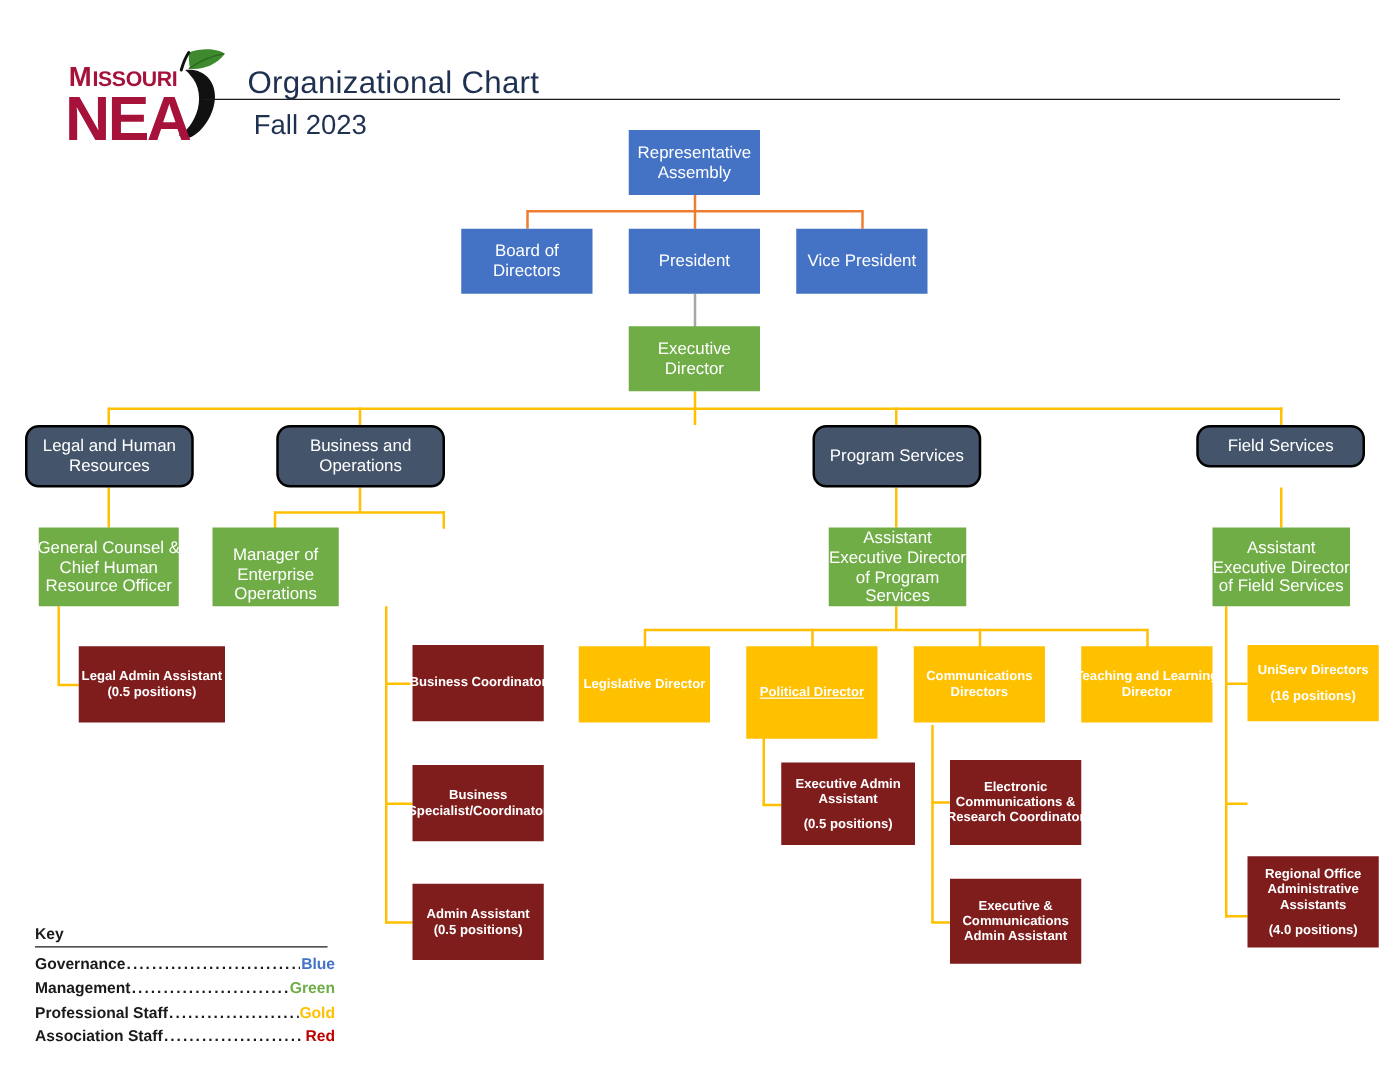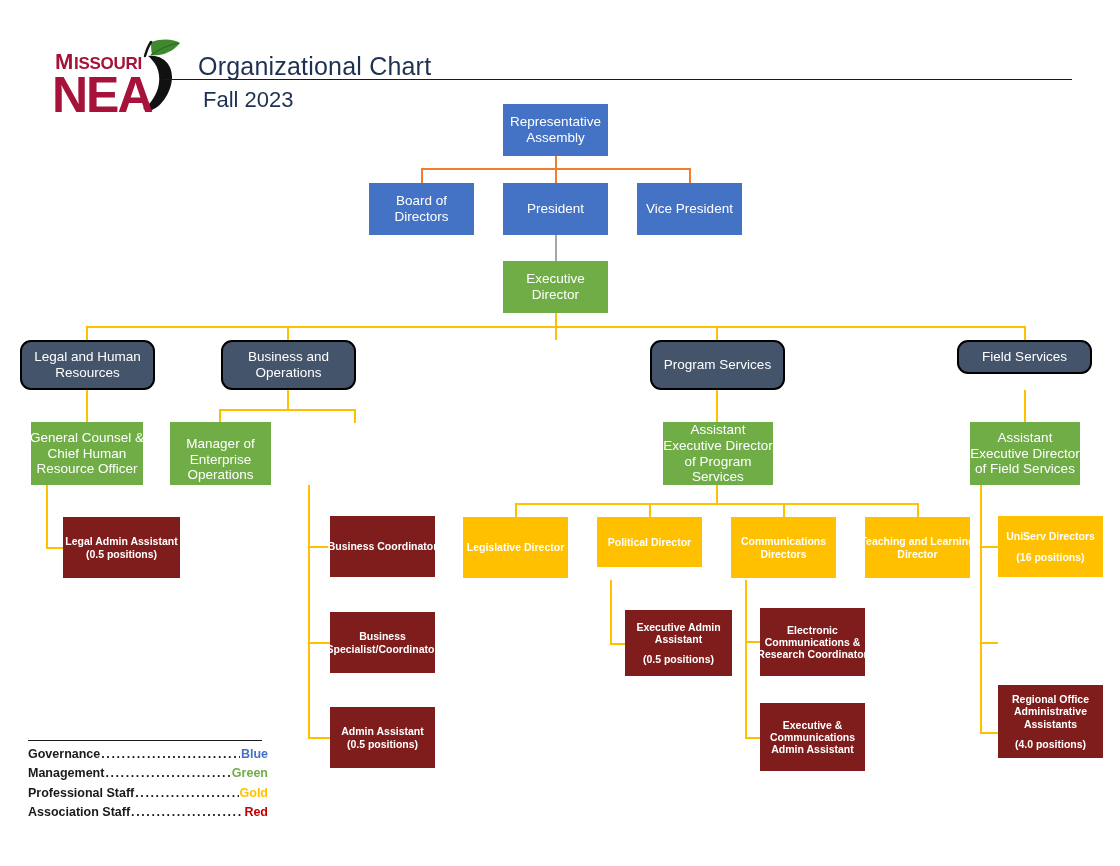--- a/index.html
+++ b/index.html
@@ -284,21 +284,21 @@
     <span class="ln">Assistant</span>
     <span class="ln">Executive Director</span>
     <span class="ln">of Program</span>
     <span class="ln">Services</span>
   </div>
 
   <div class="node t-prof" style="left:463px; top:517px; width:105px; height:61px;">
     <span class="ln">Legislative Director</span>
   </div>
 
-  <div class="node t-prof" style="left:597px; top:517px; width:105px; height:50px;">
+  <div class="node t-prof" style="left:597px; top:517px; width:105px; height:74px;text-decoration:underline;">
     <span class="ln">Political Director</span>
   </div>
 
   <div class="node t-prof" style="left:731px; top:517px; width:105px; height:61px;">
     <span class="ln">Communications</span>
     <span class="ln">Directors</span>
   </div>
 
   <div class="node t-prof" style="left:865px; top:517px; width:105px; height:61px;">
     <span class="ln">Teaching and Learning</span>
@@ -336,20 +336,21 @@
 
 
   <div class="node t-assoc" style="left:998px; top:685px; width:105px; height:73px;">
     <span class="ln">Regional Office</span>
     <span class="ln">Administrative</span>
     <span class="ln">Assistants</span>
     <span class="ln sub-gap">(4.0 positions)</span>
   </div>
 
   <div id="key">
+    <div id="key-title">Key</div>
     <div id="key-rule"></div>
 
     <div class="key-row">
       <span class="key-label">Governance</span>
       <span class="key-dots">........................................................................</span>
       <span class="key-value" style="color:#4472C4;">Blue</span>
     </div>
 
     <div class="key-row">
       <span class="key-label">Management</span>

